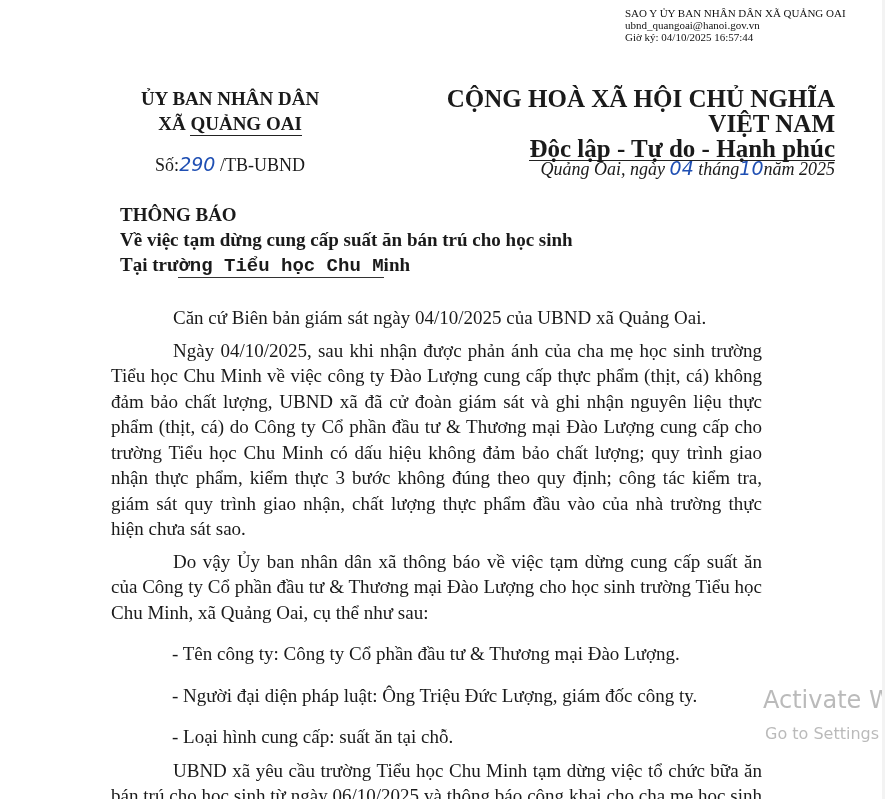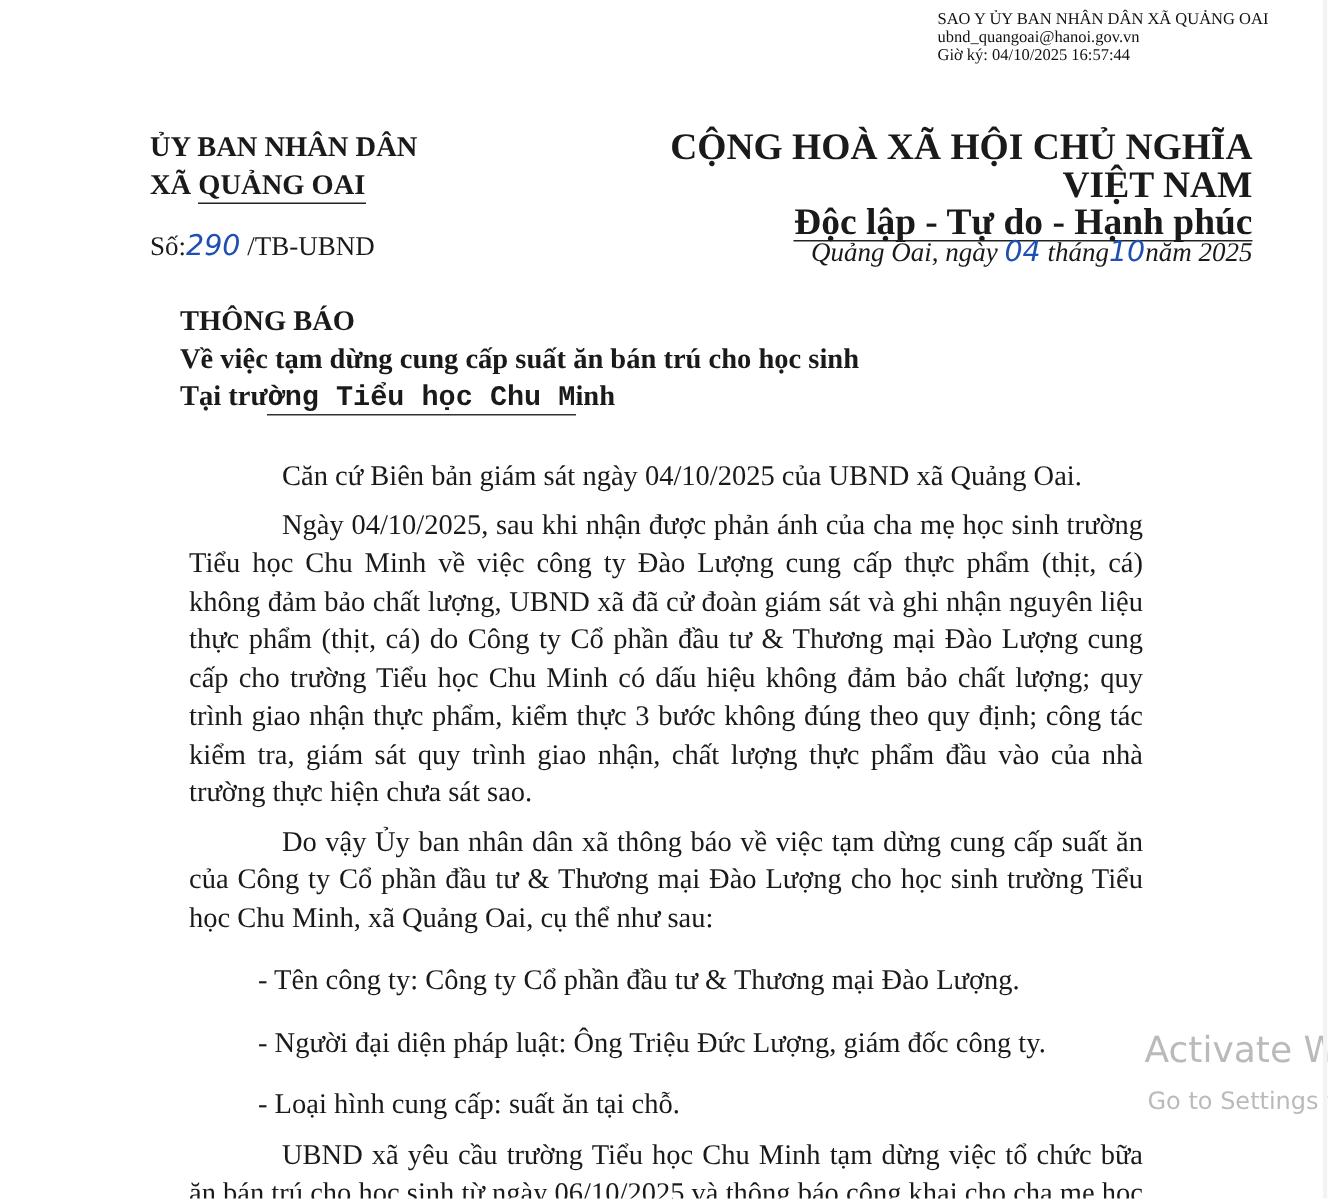--- a/index.html
+++ b/index.html
@@ -8,30 +8,30 @@
       background: #ffffff; color: #1a1a1a;
       font-family: "Liberation Serif", "DejaVu Serif", serif;
     }
     .abs { position: absolute; }
     .stamp {
       left: 591px; top: 7px; font-size: 11px; line-height: 12px; color: #111;
       white-space: nowrap;
       margin-left: 34px;
     }
     .bold { font-weight: bold; }
-    .hdr-left { left: 100px; width: 260px; text-align: left; top: 86px; font-size: 19px; line-height: 25px; }
+    .hdr-left { left: 100px; width: 260px; text-align: center; top: 86px; font-size: 19px; line-height: 25px; }
     .hdr-right { left: 385px; width: 450px; text-align: right; top: 86px; font-size: 25px; line-height: 25px; }
     .uline { display: inline-block; border-bottom: 1.5px solid #222; line-height: 22px; }
-    .num-line { left: 100px; width: 260px; top: 153px; font-size: 18px; }
+    .num-line { left: 100px; width: 260px; text-align: center; top: 153px; font-size: 18px; }
     .hand { color: #1f4fb3; font-style: italic; font-family: "DejaVu Sans", sans-serif; font-size: 19px; }
     .date-line { left: 385px; width: 450px; text-align: right; top: 157px; font-size: 18px; font-style: italic; }
     .title-block { left: 120px; width: 680px; text-align: left; top: 202px; font-size: 19px; line-height: 25px; font-weight: bold; }
     .title-ul { border-bottom: 1.5px solid #333; padding-bottom: 0px; font-family: Liberation Mono, monospace; }
     .body { left: 110px; width: 652px; font-size: 19px; line-height: 25.5px; text-align: justify; }
-    .para { margin: 0 0 7px 16px; text-indent: 62px; }
+    .para { margin: 0 0 7px 1px; text-indent: 62px; }
     .bullet { margin: 16px 0 8px 0; padding-left: 62px; }
     .watermark {
       font-family: "DejaVu Sans", "Liberation Sans", sans-serif; color: rgba(130,130,130,0.55);
       white-space: nowrap; pointer-events: none;
     }
     .wm1 { left: 763px; top: 686px; font-size: 24px; }
     .wm2 { left: 765px; top: 724px; font-size: 16px; }
     .right-edge { right: 0; top: 0; width: 3px; height: 799px; background: #f3f3f3; }
   </style>
 </head>

